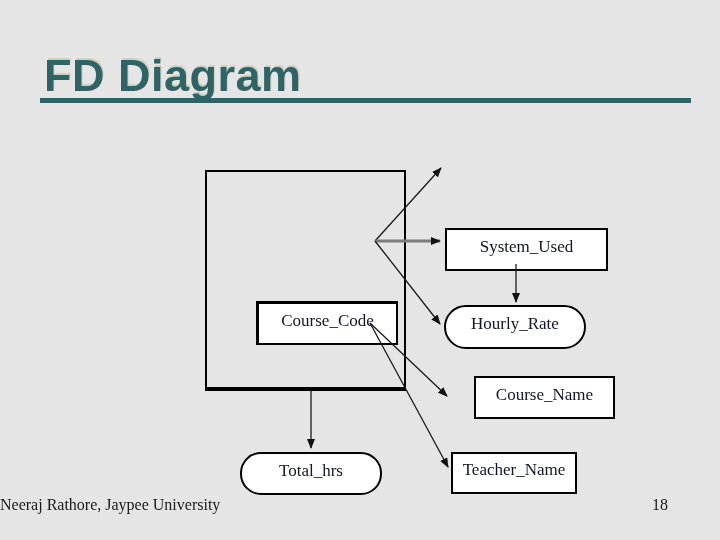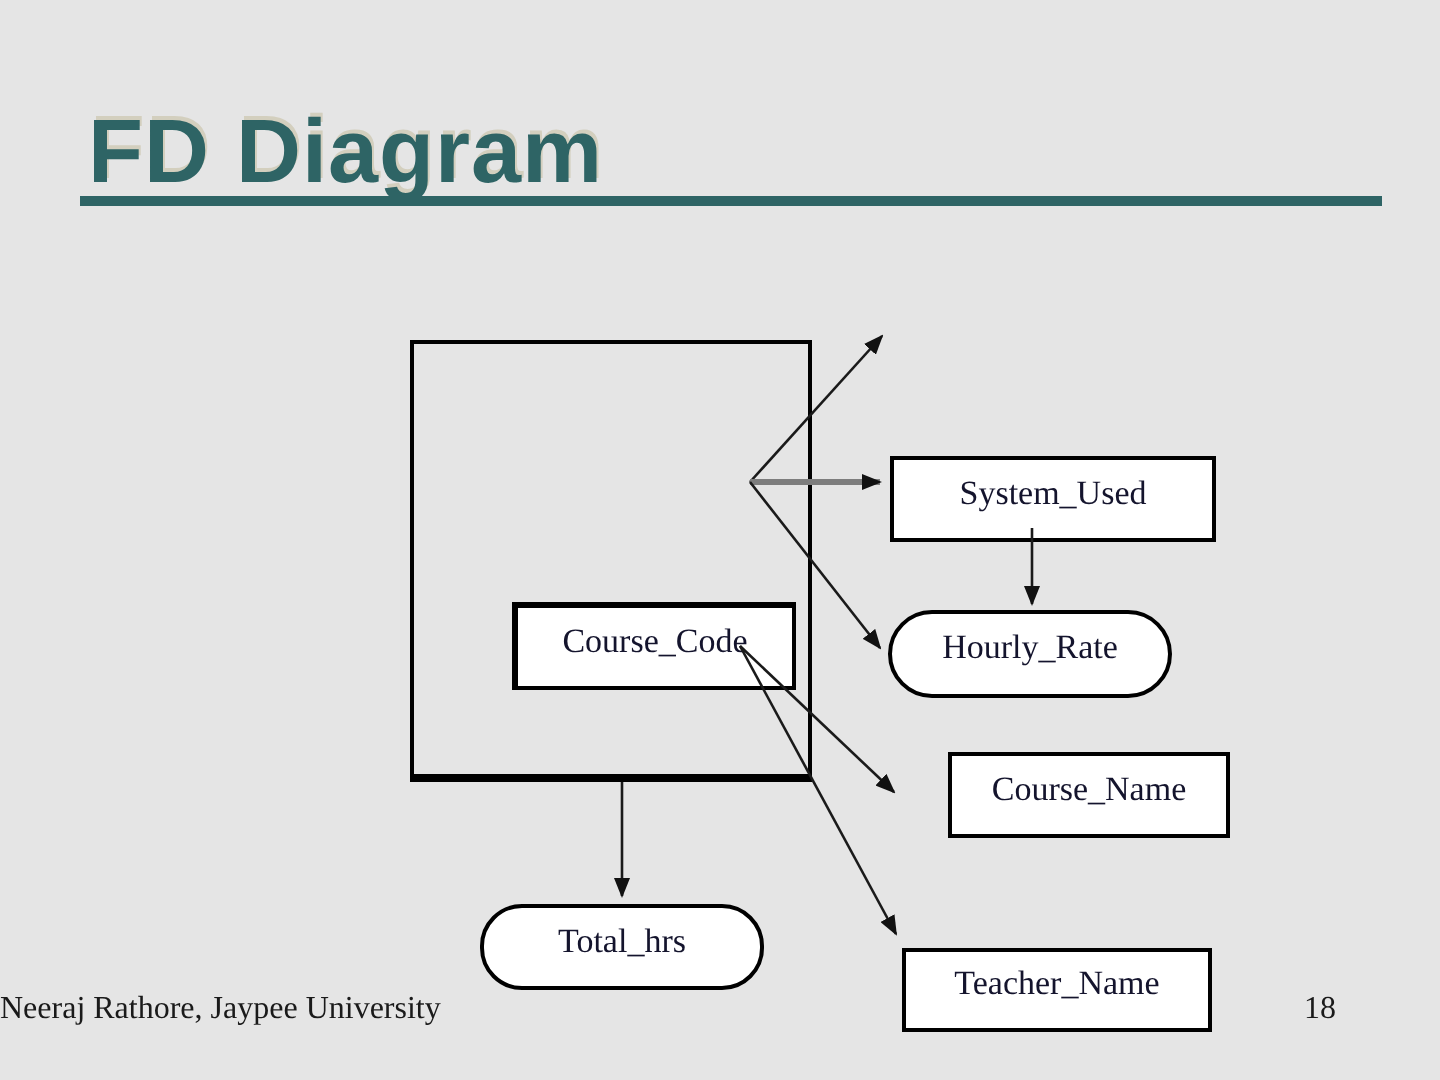--- a/index.html
+++ b/index.html
@@ -30,21 +30,21 @@
     background:transparent;
   }
   
   .box-outer        {left:205px;top:170px;width:201px;height:221px;}
   .box-rollno       {left:232px;top:219px;width:143px;height:43px;border-left-width:3px;}
   .box-course-code  {left:228px;top:301px;width:142px;height:44px;border-left-width:3px;border-top-width:3px;margin-left:28px;}
   .box-name         {left:445px;top:143px;width:141px;height:44px;}
   .box-system-used  {left:445px;top:228px;width:163px;height:43px;}
   .box-hourly-rate  {left:444px;top:305px;width:142px;height:44px;border-radius:22px;}
   .box-course-name  {left:451px;top:376px;width:141px;height:43px;margin-left:23px;}
-  .box-teacher-name {left:451px;top:452px;width:155px;height:42px;margin-top:22px;}
+  .box-teacher-name {left:451px;top:452px;width:126px;height:42px;}
   .box-total-hrs    {left:240px;top:452px;width:142px;height:43px;border-radius:21px;}
   .arrow-layer{position:absolute;left:0;top:0;width:720px;height:540px;pointer-events:none;}
   .footer-credit{
     position:absolute;left:0;top:496px;width:720px;
     font-size:16px;color:#1a1a1a;
   }
   .page-number{
     position:absolute;left:642px;top:496px;font-size:16px;color:#1a1a1a;margin-left:10px;
   }
 </style>

